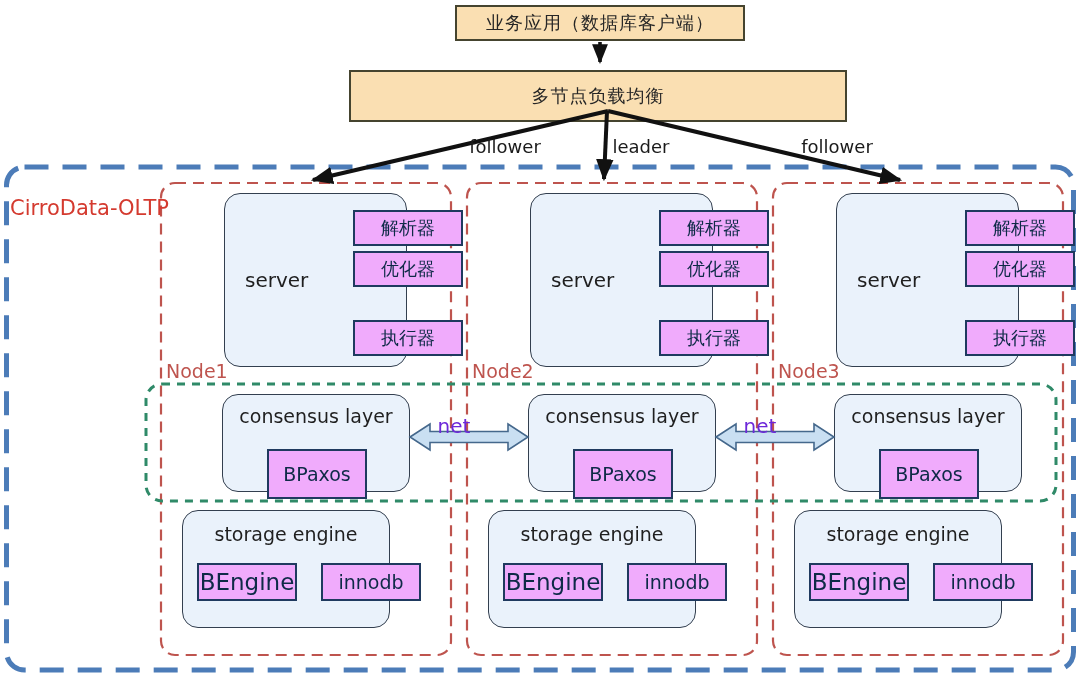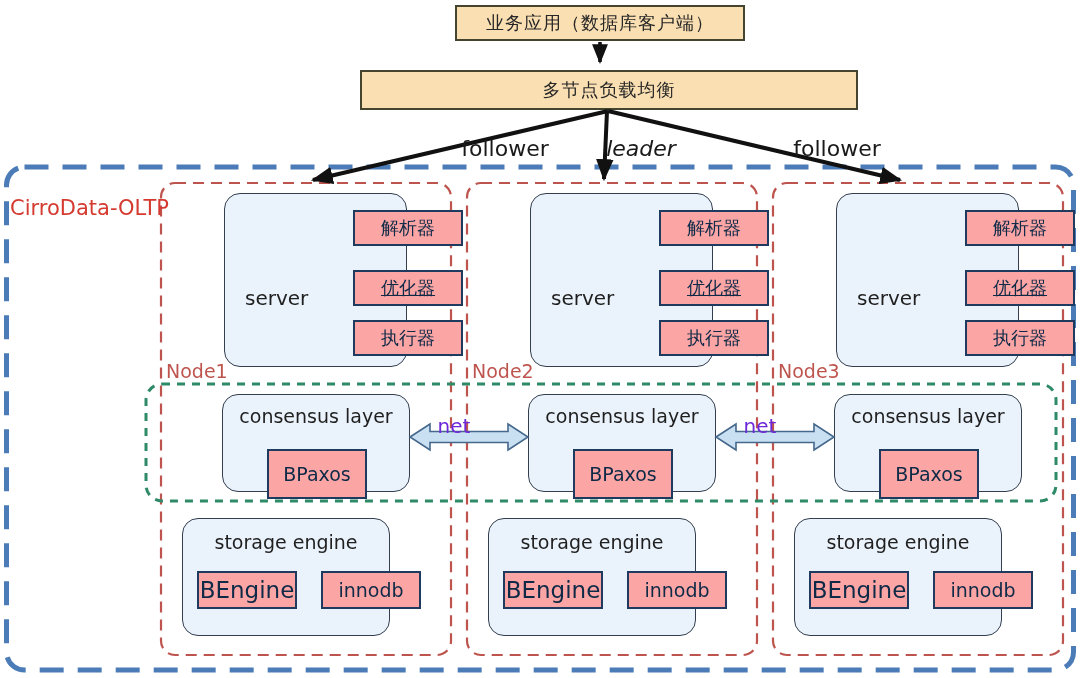--- a/index.html
+++ b/index.html
@@ -12,60 +12,60 @@
 
   
   .flow-box{
     position:absolute;z-index:4;
     background:#FADFB2;border:2px solid#45442F;
     display:flex;align-items:center;justify-content:center;
     font-size:18px;color:#262626;letter-spacing:1px;
     box-sizing:border-box;
   }
   #app-box{left:455px;top:5px;width:290px;height:36px;}
-  #lb-box{left:360px;top:70px;width:498px;height:40px;}
+  #lb-box{left:349px;top:70px;width:498px;height:52px;}
 
   .branch-label{
-    position:absolute;z-index:7;font-size:22px;color:#1a1a1a;
+    position:absolute;z-index:7;font-size:18px;color:#1a1a1a;
     transform:translateX(-50%);white-space:nowrap;
   }
 
   #cluster-label{
     position:absolute;left:10px;top:196px;z-index:5;
     color:#D43A2F;font-size:21px;white-space:nowrap;
   }
 
   
   .node{position:absolute;top:182px;width:292px;height:474px;z-index:3;}
   #node-1{left:160px;} #node-2{left:466px;} #node-3{left:772px;}
 
   .panel{
     position:absolute;background:#EAF2FB;border:1.6px solid #333F4F;
     border-radius:16px;box-sizing:border-box;z-index:3;
   }
   .server-box{left:64px;top:11px;width:183px;height:174px;}
   .server-label{position:absolute;left:20px;top:50%;transform:translateY(-50%);
-    font-size:20px;color:#1f1f1f;margin-top:18px;}
+    font-size:20px;color:#1f1f1f;}
   .comp{
     position:absolute;left:128px;width:110px;height:36px;
-    background:#fca5a5;border:2px solid #1F3A5F;box-sizing:border-box;
+    background:#f0abfc;border:2px solid #1F3A5F;box-sizing:border-box;
     display:flex;align-items:center;justify-content:center;
     font-size:18px;color:#0E2A47;z-index:4;
   }
-  .comp-0{top:16px;} .comp-1{top:76px;text-decoration:underline;} .comp-2{top:126px;text-align:right;}
+  .comp-0{top:16px;} .comp-1{top:57px;} .comp-2{top:126px;text-align:right;}
 
   .node-label{position:absolute;left:6px;top:178px;font-size:19px;color:#BE544E;z-index:5;}
 
   .consensus-box{left:62px;top:212px;width:188px;height:98px;}
   .panel-title{position:absolute;left:0;width:100%;text-align:center;
     font-size:19px;color:#1f1f1f;}
   .consensus-box .panel-title{top:3px;margin-top:7px;}
   .bpaxos{left:44px;top:54px;width:100px;height:50px;font-size:19px;}
 
-  .storage-box{left:22px;top:336px;width:208px;height:118px;}
+  .storage-box{left:22px;top:328px;width:208px;height:118px;}
   .storage-box .panel-title{top:12px;}
   .bengine{left:14px;top:52px;width:100px;height:38px;font-size:23px;}
   .innodb{left:138px;top:52px;width:100px;height:38px;font-size:19px;}
 
   .net-label{
     position:absolute;z-index:7;font-size:20px;color:#6d28d9;
     transform:translateX(-50%);
   }
   #net-label-1{left:454px;top:414px;}
   #net-label-2{left:760px;top:414px;}
@@ -84,21 +84,21 @@
   </svg>
 
   <div id="app-box" class="flow-box">
     <span>业务应用（数据库客户端）</span>
   </div>
   <div id="lb-box" class="flow-box">
     <span>多节点负载均衡</span>
   </div>
 
   <div class="branch-label" style="left:505px;top:136px;">follower</div>
-  <div class="branch-label" style="left:641px;top:136px;font-style:italic;">leader</div>
+  <div class="branch-label" style="left:641px;top:136px;">leader</div>
   <div class="branch-label" style="left:837px;top:136px;">follower</div>
 
   <div id="cluster-label">CirroData-OLTP</div>
 
   <div id="node-1" class="node">
     <div class="panel server-box">
       <span class="server-label">server</span>
       <div class="comp comp-0">解析器</div>
       <div class="comp comp-1">优化器</div>
       <div class="comp comp-2">执行器</div>

